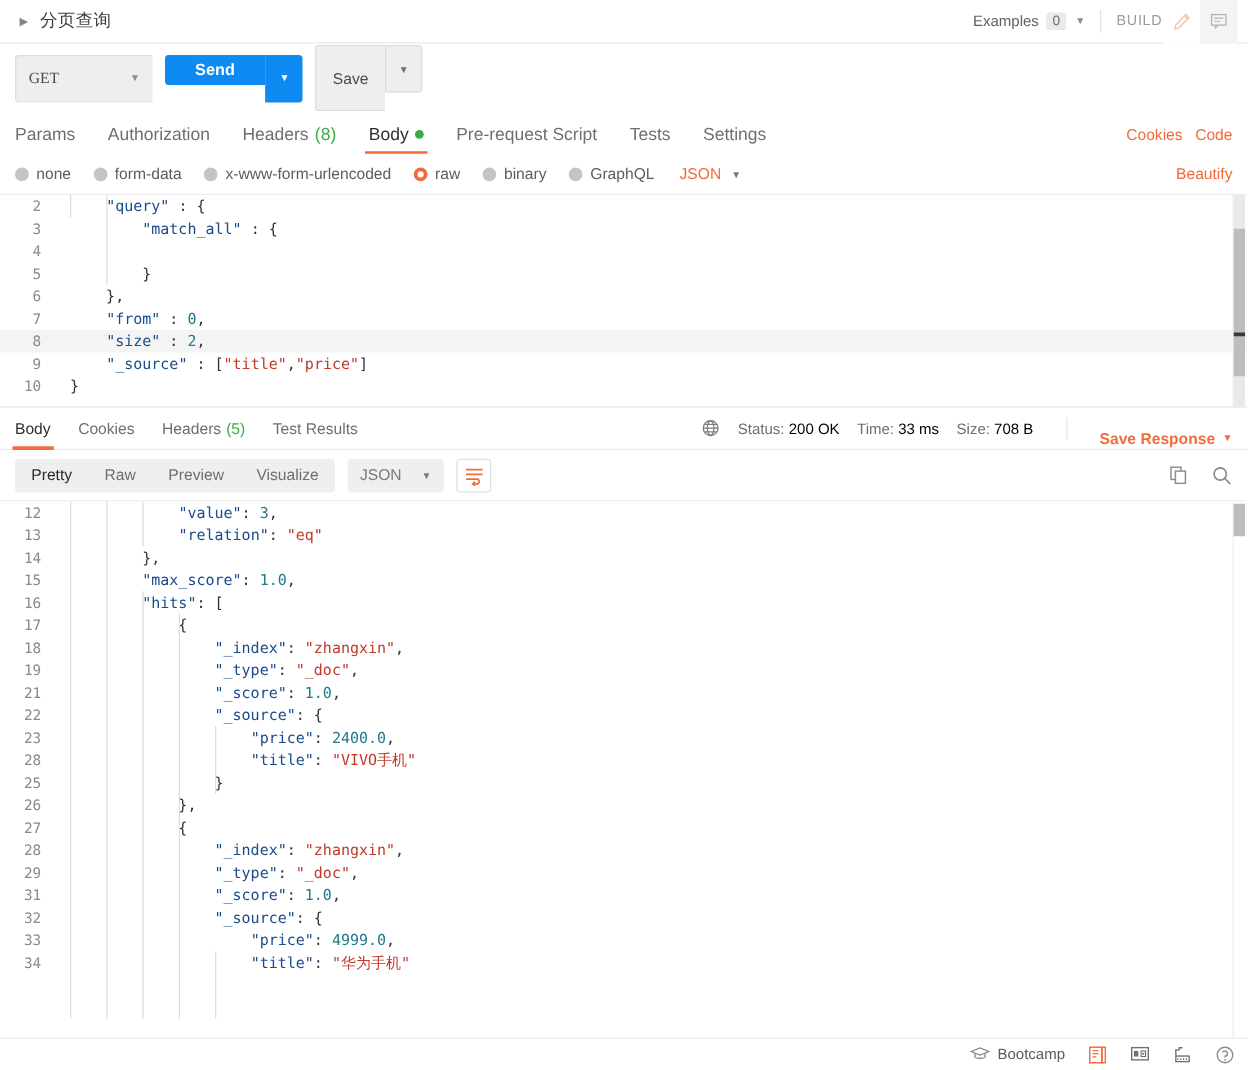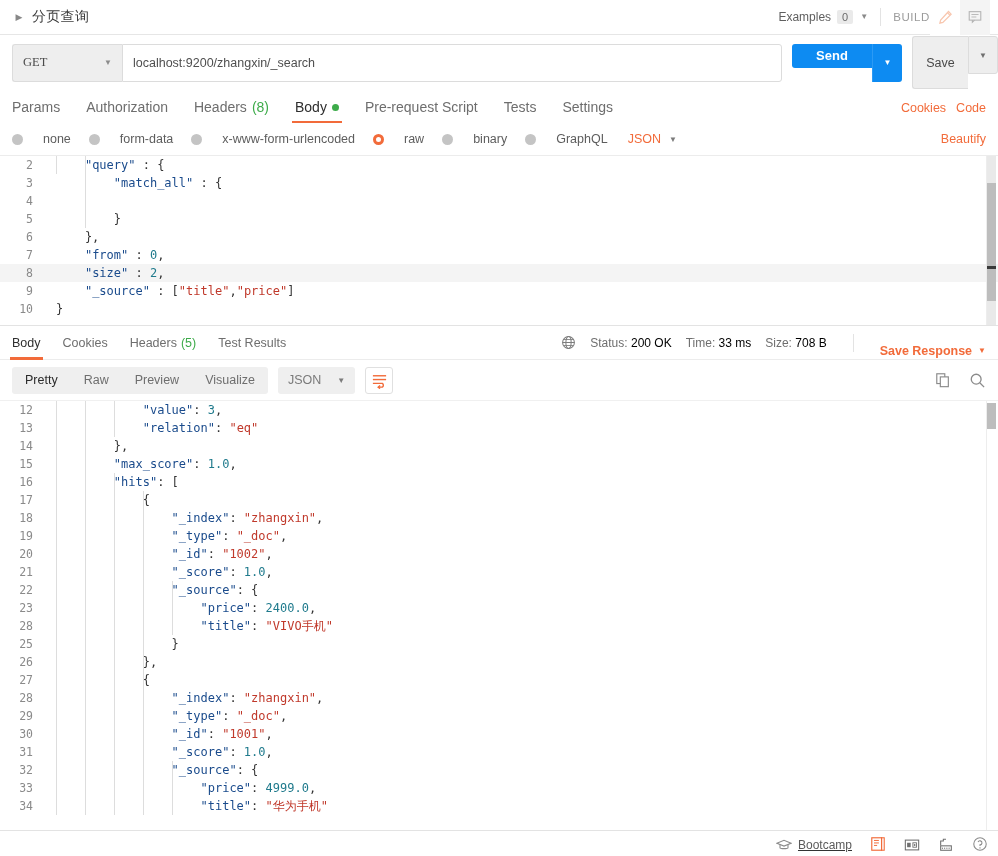--- a/index.html
+++ b/index.html
@@ -147,21 +147,21 @@
   .link-orange { color: #f26b3a; font-size: 12.5px; cursor: pointer; }
 
   
   .bodytype-row {
     height: 33px; min-height: 33px;
     display: flex; align-items: center;
     padding: 0 12px;
     border-bottom: 1px solid #ececec;
   }
   .radio-item {
-    display: flex; align-items: center; gap: 20px;
+    display: flex; align-items: center; gap: 6px;
     margin-right: 18px; font-size: 12.5px; color: #5d5d5d;
     cursor: pointer; white-space: nowrap;
   }
   .radio-dot {
     width: 11px; height: 11px; border-radius: 50%;
     background: #c4c4c4; display: inline-block;
   }
   .radio-item.sel .radio-dot {
     background: #fff; border: 3px solid #f26b3a;
     width: 11px; height: 11px;
@@ -284,21 +284,21 @@
   }
 
   
   .bottom-bar {
     height: 26px; min-height: 26px;
     border-top: 1px solid #e3e3e3;
     display: flex; align-items: center;
     padding: 0 10px;
     background: #fff;
   }
-  .bottom-right { margin-left: auto; display: flex; align-items: flex-end; gap: 18px; text-decoration: underline; }
+  .bottom-right { margin-left: auto; display: flex; align-items: flex-start; gap: 18px; }
   .bootcamp { display: flex; align-items: center; gap: 6px; color: #5a5a5a; font-size: 12px; cursor: pointer; }
   svg { display: block; }
 </style>
 </head>
 <body>
 
 <div class="app">
 
   <div class="req-titlebar">
     <span class="collapse-arrow">▶</span>
@@ -324,21 +324,20 @@
         </svg>
       </span>
     </div>
   </div>
 
   <div class="url-row">
     <div class="method-select">
       <span class="mtext">GET</span>
       <span class="mcaret">▼</span>
     </div>
-    <div class="url-input" placeholder="Enter request URL">localhost:9200/zhangxin/_search</div>
     <div class="send-group">
       <div class="send-btn">Send</div>
       <div class="send-caret">▼</div>
     </div>
     <div class="save-group">
       <div class="save-btn">Save</div>
       <div class="save-caret">▼</div>
     </div>
   </div>
 
@@ -507,31 +506,29 @@
   <div class="resp-editor-wrap editor">
     <div class="editor-scroll" id="resp-code">
         <div class="code-line"><span class="ln">12</span><span class="fold"></span><span class="code-text">            <span class="tk-key">"value"</span>: <span class="tk-num">3</span>,</span></div>
         <div class="code-line"><span class="ln">13</span><span class="fold"></span><span class="code-text">            <span class="tk-key">"relation"</span>: <span class="tk-str">"eq"</span></span></div>
         <div class="code-line"><span class="ln">14</span><span class="fold"></span><span class="code-text">        },</span></div>
         <div class="code-line"><span class="ln">15</span><span class="fold"></span><span class="code-text">        <span class="tk-key">"max_score"</span>: <span class="tk-num">1.0</span>,</span></div>
         <div class="code-line"><span class="ln">16</span><span class="fold"></span><span class="code-text">        <span class="tk-key">"hits"</span>: [</span></div>
         <div class="code-line"><span class="ln">17</span><span class="fold"></span><span class="code-text">            {</span></div>
         <div class="code-line"><span class="ln">18</span><span class="fold"></span><span class="code-text">                <span class="tk-key">"_index"</span>: <span class="tk-str">"zhangxin"</span>,</span></div>
         <div class="code-line"><span class="ln">19</span><span class="fold"></span><span class="code-text">                <span class="tk-key">"_type"</span>: <span class="tk-str">"_doc"</span>,</span></div>
-        <div class="code-line"><span class="ln">20</span><span class="fold"></span><span class="code-text">                <span class="tk-key">"_id"</span>: <span class="tk-str">"1002"</span>,</span></div>
         <div class="code-line"><span class="ln">21</span><span class="fold"></span><span class="code-text">                <span class="tk-key">"_score"</span>: <span class="tk-num">1.0</span>,</span></div>
         <div class="code-line"><span class="ln">22</span><span class="fold"></span><span class="code-text">                <span class="tk-key">"_source"</span>: {</span></div>
         <div class="code-line"><span class="ln">23</span><span class="fold"></span><span class="code-text">                    <span class="tk-key">"price"</span>: <span class="tk-num">2400.0</span>,</span></div>
         <div class="code-line"><span class="ln">28</span><span class="fold"></span><span class="code-text">                    <span class="tk-key">"title"</span>: <span class="tk-str">"VIVO手机"</span></span></div>
         <div class="code-line"><span class="ln">25</span><span class="fold"></span><span class="code-text">                }</span></div>
         <div class="code-line"><span class="ln">26</span><span class="fold"></span><span class="code-text">            },</span></div>
         <div class="code-line"><span class="ln">27</span><span class="fold"></span><span class="code-text">            {</span></div>
         <div class="code-line"><span class="ln">28</span><span class="fold"></span><span class="code-text">                <span class="tk-key">"_index"</span>: <span class="tk-str">"zhangxin"</span>,</span></div>
         <div class="code-line"><span class="ln">29</span><span class="fold"></span><span class="code-text">                <span class="tk-key">"_type"</span>: <span class="tk-str">"_doc"</span>,</span></div>
-        <div class="code-line"><span class="ln">30</span><span class="fold"></span><span class="code-text">                <span class="tk-key">"_id"</span>: <span class="tk-str">"1001"</span>,</span></div>
         <div class="code-line"><span class="ln">31</span><span class="fold"></span><span class="code-text">                <span class="tk-key">"_score"</span>: <span class="tk-num">1.0</span>,</span></div>
         <div class="code-line"><span class="ln">32</span><span class="fold"></span><span class="code-text">                <span class="tk-key">"_source"</span>: {</span></div>
         <div class="code-line"><span class="ln">33</span><span class="fold"></span><span class="code-text">                    <span class="tk-key">"price"</span>: <span class="tk-num">4999.0</span>,</span></div>
         <div class="code-line"><span class="ln">34</span><span class="fold"></span><span class="code-text">                    <span class="tk-key">"title"</span>: <span class="tk-str">"华为手机"</span></span></div>
         <div class="indent-guide" style="left: 56px; top: 0px; height: 414px; bottom: auto;"></div>
         <div class="indent-guide" style="left: 85px; top: 0px; height: 414px; bottom: auto;"></div>
         <div class="indent-guide" style="left: 114px; top: 0px; height: 36px; bottom: auto;"></div>
         <div class="indent-guide" style="left: 114px; top: 72px; height: 342px; bottom: auto;"></div>
         <div class="indent-guide" style="left: 143px; top: 90px; height: 324px; bottom: auto;"></div>
         <div class="indent-guide" style="left: 172px; top: 180px; height: 54px; bottom: auto;"></div>

